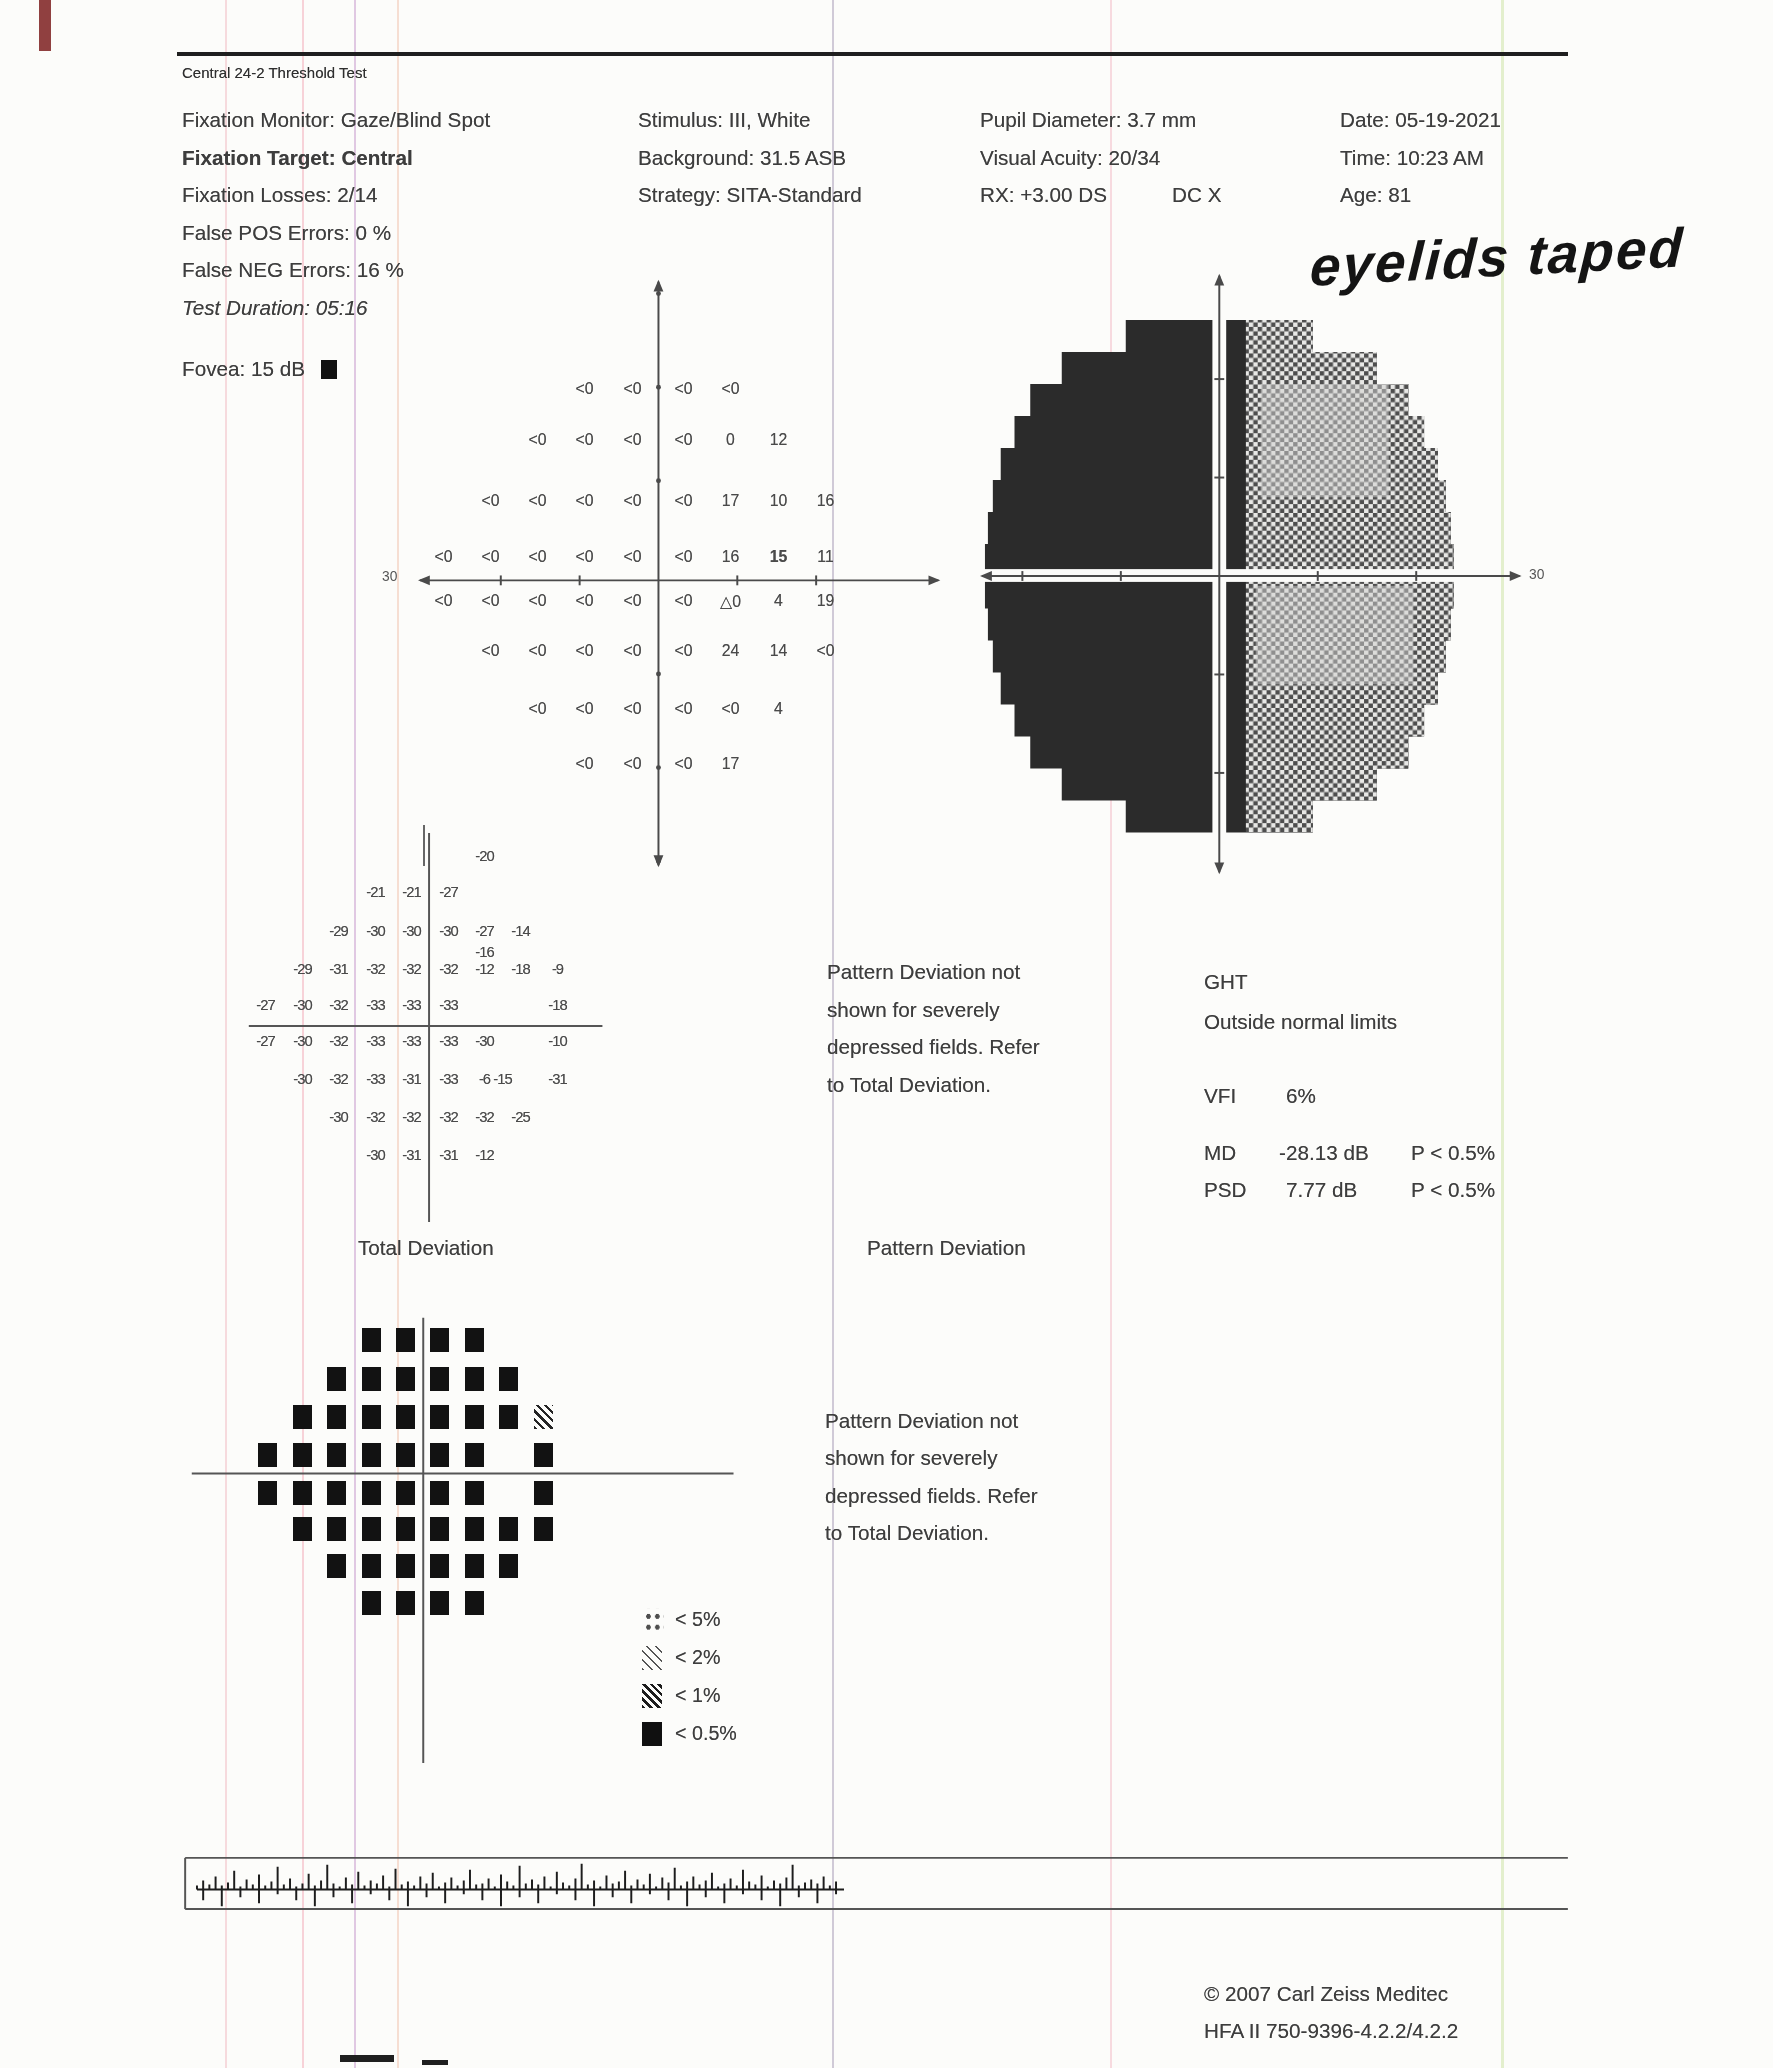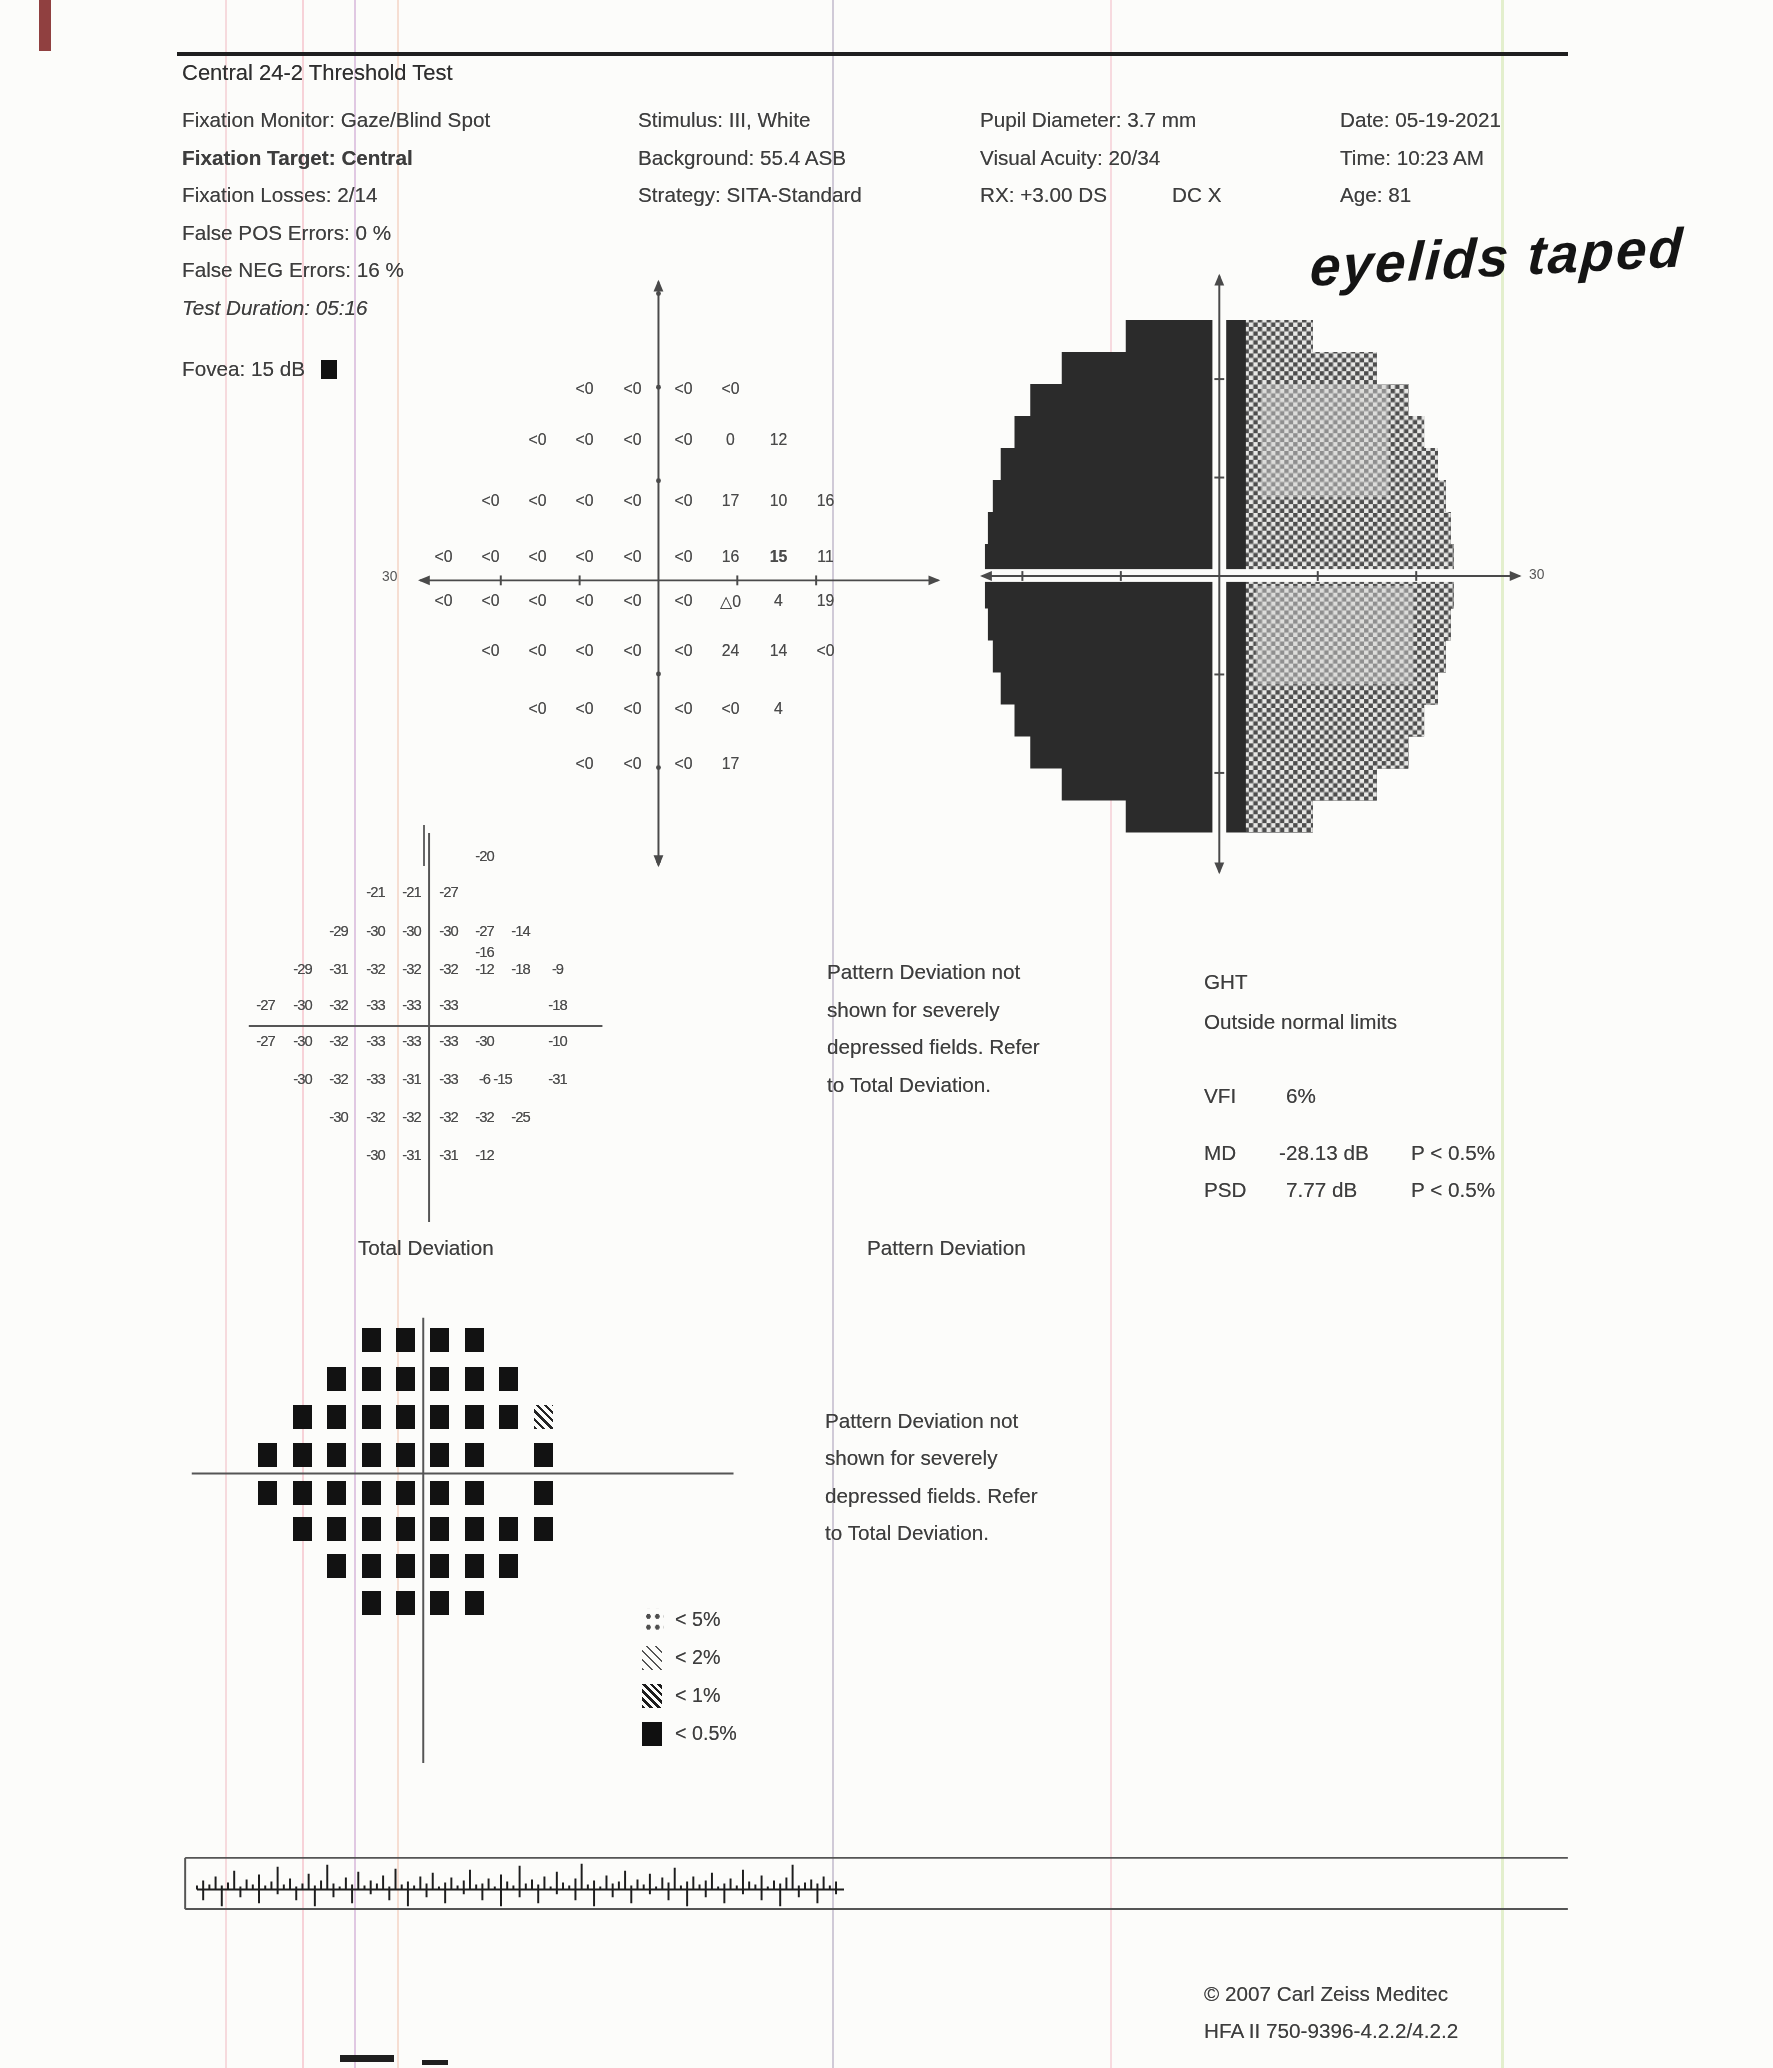--- a/index.html
+++ b/index.html
@@ -1,19 +1,19 @@
 <!DOCTYPE html>
 <html><head>
 <meta charset="utf-8">
 <style>
   html,body{margin:0;padding:0;background:#ddd;}
   .page{position:relative;width:1773px;height:2069px;background:#fcfcfa;overflow:hidden;
         font-family:"Liberation Sans",sans-serif;color:#3d3d3d;}
   .t{position:absolute;font-size:20.7px;line-height:23.6px;color:#3d3d3d;text-shadow:0 0 0.6px #8a8a8a;white-space:nowrap;}
-  .title{font-size:22px;color:#2e2e2e;}
+  .title{font-size:15px;color:#2e2e2e;}
   .rule{position:absolute;background:#1f1f1f;}
   .vline{position:absolute;top:0;height:2069px;width:2px;}
   .cellnum{position:absolute;width:47px;text-align:center;font-size:15.8px;color:#4a4a4a;
            text-shadow:0 0 0.5px #909090;white-space:nowrap;}
   .tdnum{position:absolute;width:43px;text-align:center;font-size:14.8px;letter-spacing:-1px;color:#4a4a4a;
          text-shadow:0 0 0.5px #909090;white-space:nowrap;}
   .axis-label{position:absolute;font-size:13.8px;color:#555;}
   .sq-solid{position:absolute;width:18.7px;height:23.6px;background:#121212;}
   .sq-hatch{position:absolute;width:18.7px;height:23.6px;
             background:repeating-linear-gradient(45deg,#242424 0 2.5px,transparent 2.5px 5.9px);}
@@ -54,21 +54,21 @@
   <div class="t" style="left:182px;top:146px;font-weight:bold;">Fixation Target: Central</div>
   <div class="t" style="left:182px;top:183px;">Fixation Losses: 2/14</div>
   <div class="t" style="left:182px;top:221px;">False POS Errors: 0 %</div>
   <div class="t" style="left:182px;top:258px;">False NEG Errors: 16 %</div>
   <div class="t" style="left:182px;top:296px;font-style:italic;">Test Duration: 05:16</div>
   <div class="t" style="left:182px;top:357px;">
     <span>Fovea: 15 dB</span><span class="fovea-sq"></span>
   </div>
 
   <div class="t" style="left:638px;top:108px;">Stimulus: III, White</div>
-  <div class="t" style="left:638px;top:146px;">Background: 55.4 ASB</div>
+  <div class="t" style="left:638px;top:146px;">Background: 31.5 ASB</div>
   <div class="t" style="left:638px;top:183px;">Strategy: SITA-Standard</div>
 
   <div class="t" style="left:980px;top:108px;">Pupil Diameter: 3.7 mm</div>
   <div class="t" style="left:980px;top:146px;">Visual Acuity: 20/34</div>
   <div class="t" style="left:980px;top:183px;">RX: +3.00 DS</div>
   <div class="t" style="left:1172px;top:183px;">DC X</div>
 
   <div class="t" style="left:1340px;top:108px;">Date: 05-19-2021</div>
   <div class="t" style="left:1340px;top:146px;">Time: 10:23 AM</div>
   <div class="t" style="left:1340px;top:183px;">Age: 81</div>

